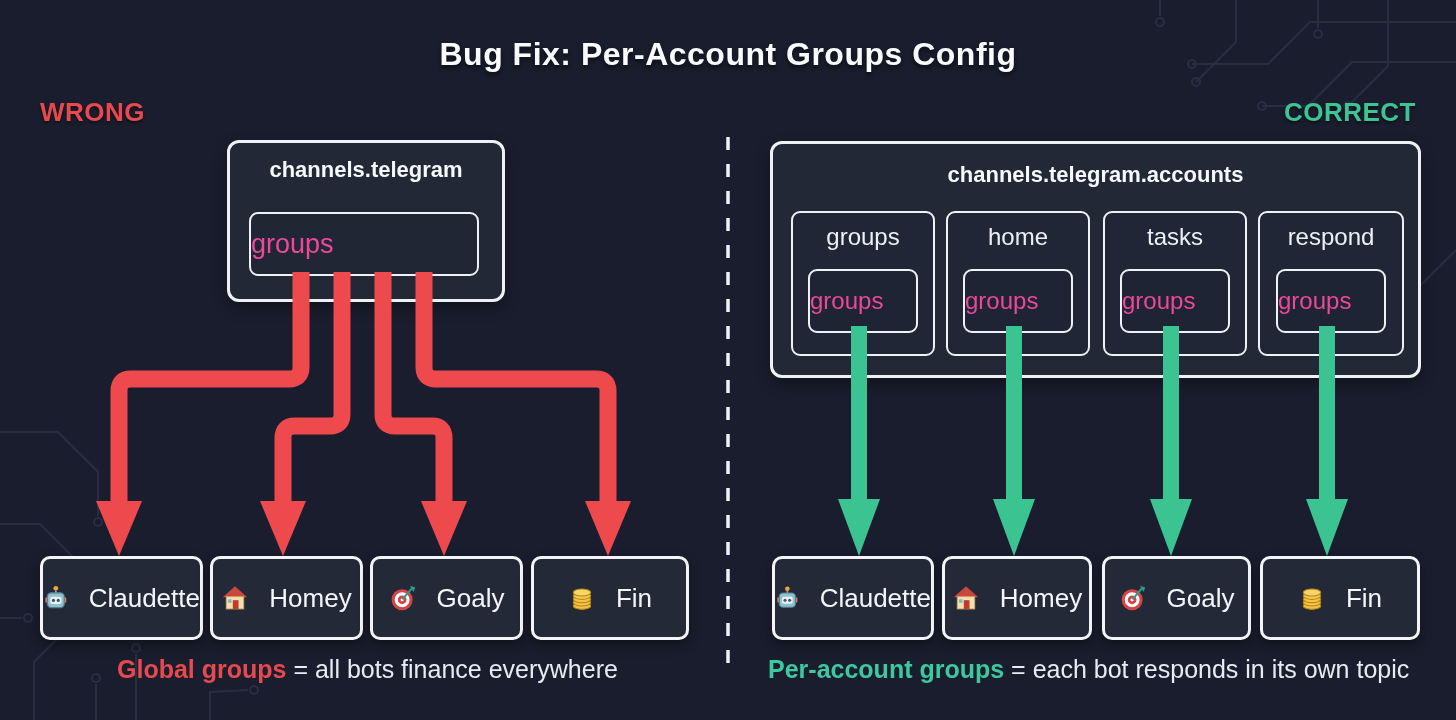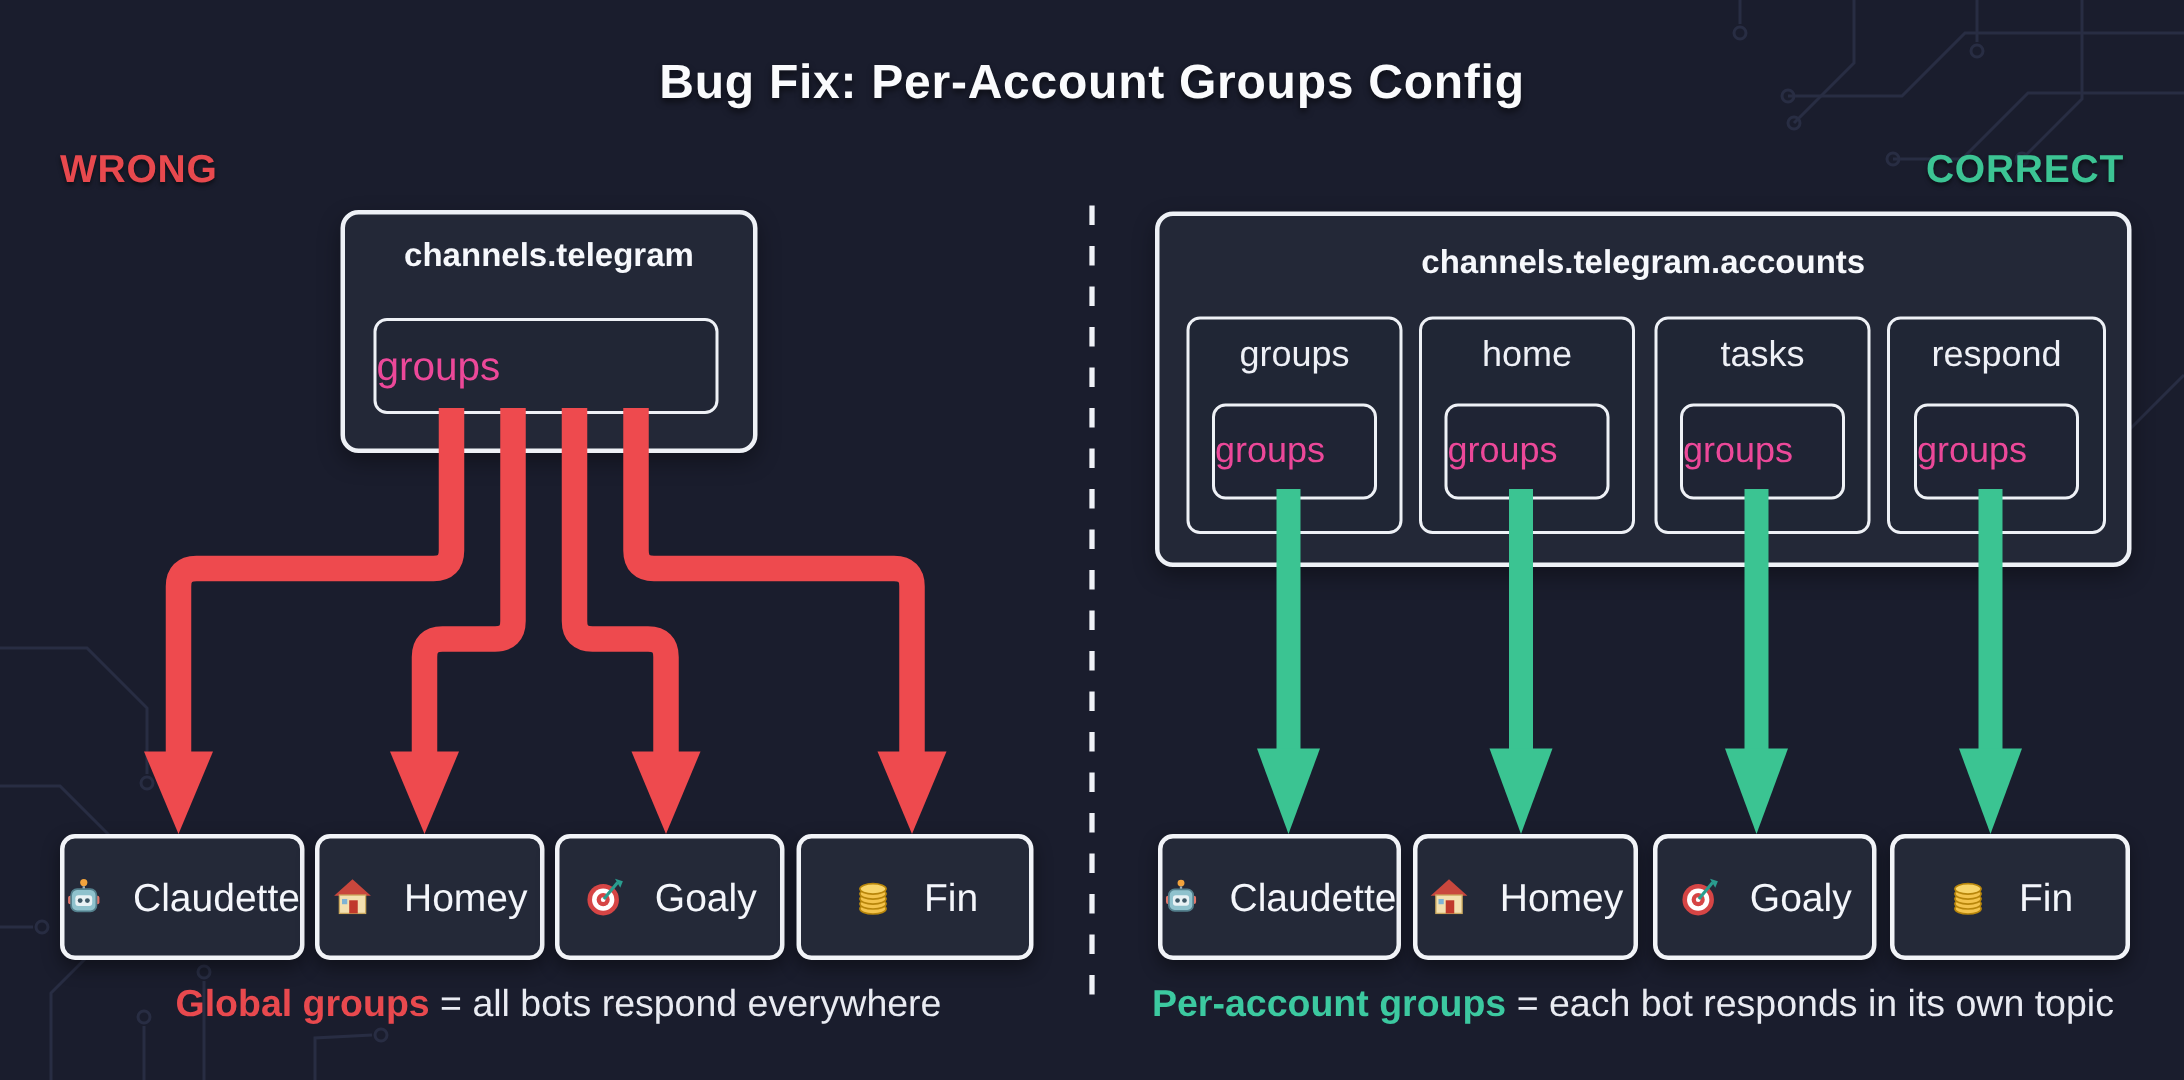--- a/index.html
+++ b/index.html
@@ -256,20 +256,20 @@
       <polygon points="838,499 880,499 859,556"></polygon>
       <polygon points="993,499 1035,499 1014,556"></polygon>
       <polygon points="1150,499 1192,499 1171,556"></polygon>
       <polygon points="1306,499 1348,499 1327,556"></polygon>
     </g>
     <line x1="728" y1="137" x2="728" y2="668" stroke="#f0f2f7" stroke-width="3.5" stroke-dasharray="13 14"></line>
   </svg>
 
   <div class="abs caption wrong-cap">
     <span class="hl">Global groups</span>
-    <span>= all bots respond everywhere</span>
+    <span>= all bots finance everywhere</span>
   </div>
   <div class="abs caption correct-cap">
     <span class="hl">Per-account groups</span>
     <span>= each bot responds in its own topic</span>
   </div>
 
 </div>
 
 </body></html>

